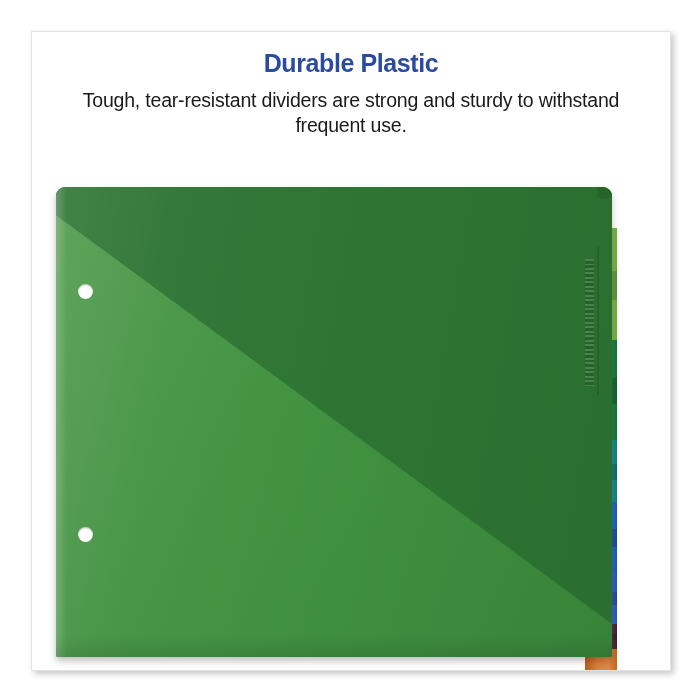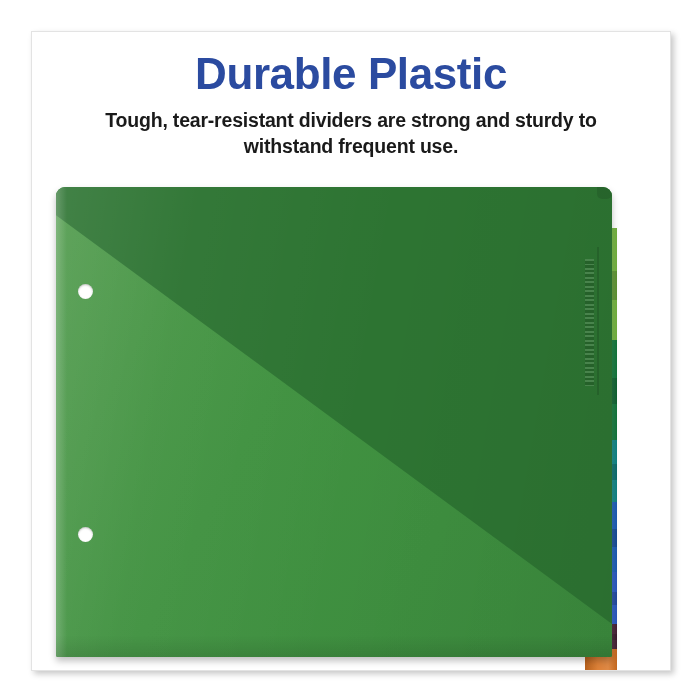--- a/index.html
+++ b/index.html
@@ -29,30 +29,30 @@
   
   #headline-block {
     position: absolute;
     left: 0;
     top: 18px;
     width: 638px;
     text-align: center;
   }
   #headline {
     margin: 0;
-    font-size: 44px;
+    font-size: 25px;
     font-weight: bold;
     letter-spacing: -0.4px;
     line-height: 1.1;
   }
   #subheadline {
     margin: 10px auto 0 auto;
     width: 560px;
     font-size: 19.5px;
-    font-weight: bold;
+    font-weight: normal;
     line-height: 1.32;
     letter-spacing: -0.2px;
   }
 
   
   #divider-stage {
     position: absolute;
     left: 0;
     top: 0;
     width: 638px;

